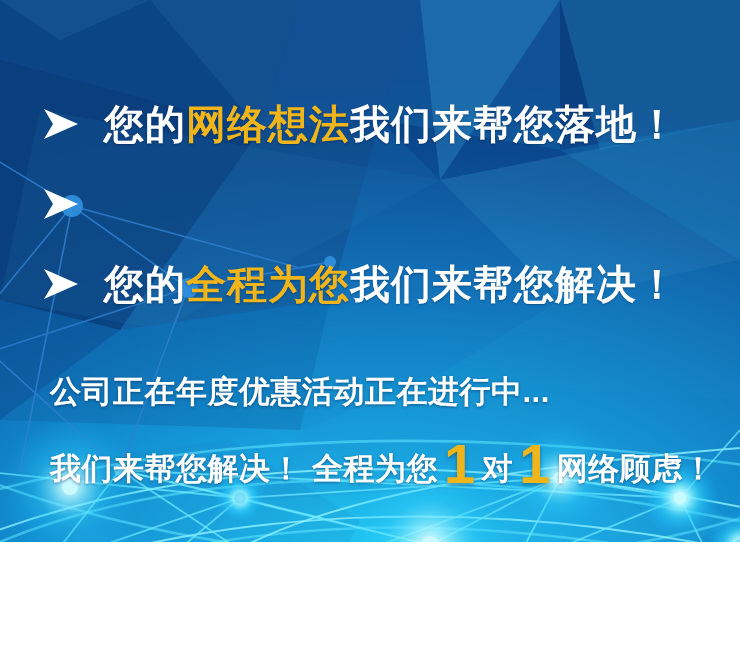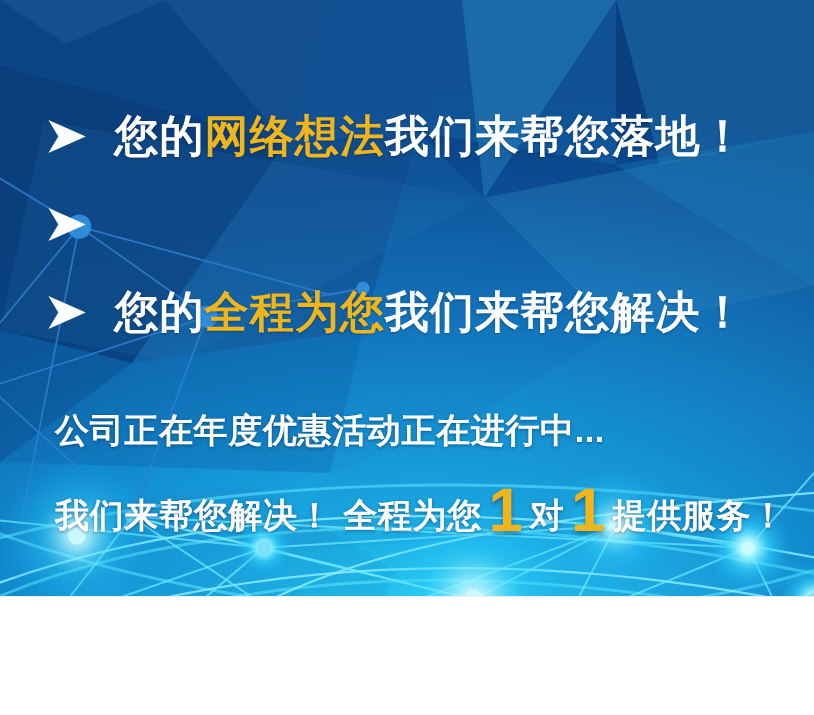--- a/index.html
+++ b/index.html
@@ -262,17 +262,17 @@
 
     <div class="sub-line" id="sub-line-1">公司正在年度优惠活动正在进行中...</div>
 
     <div class="sub-line" id="sub-line-2">
       <span>我们来帮您解决！</span>
       <span class="gap-sm"></span>
       <span>全程为您</span>
       <span class="big-one">1</span>
       <span>对</span>
       <span class="big-one">1</span>
-      <span>提供服务！</span>
+      <span>网络顾虑！</span>
     </div>
 
   </div>
 </div>
 
 </body></html>

